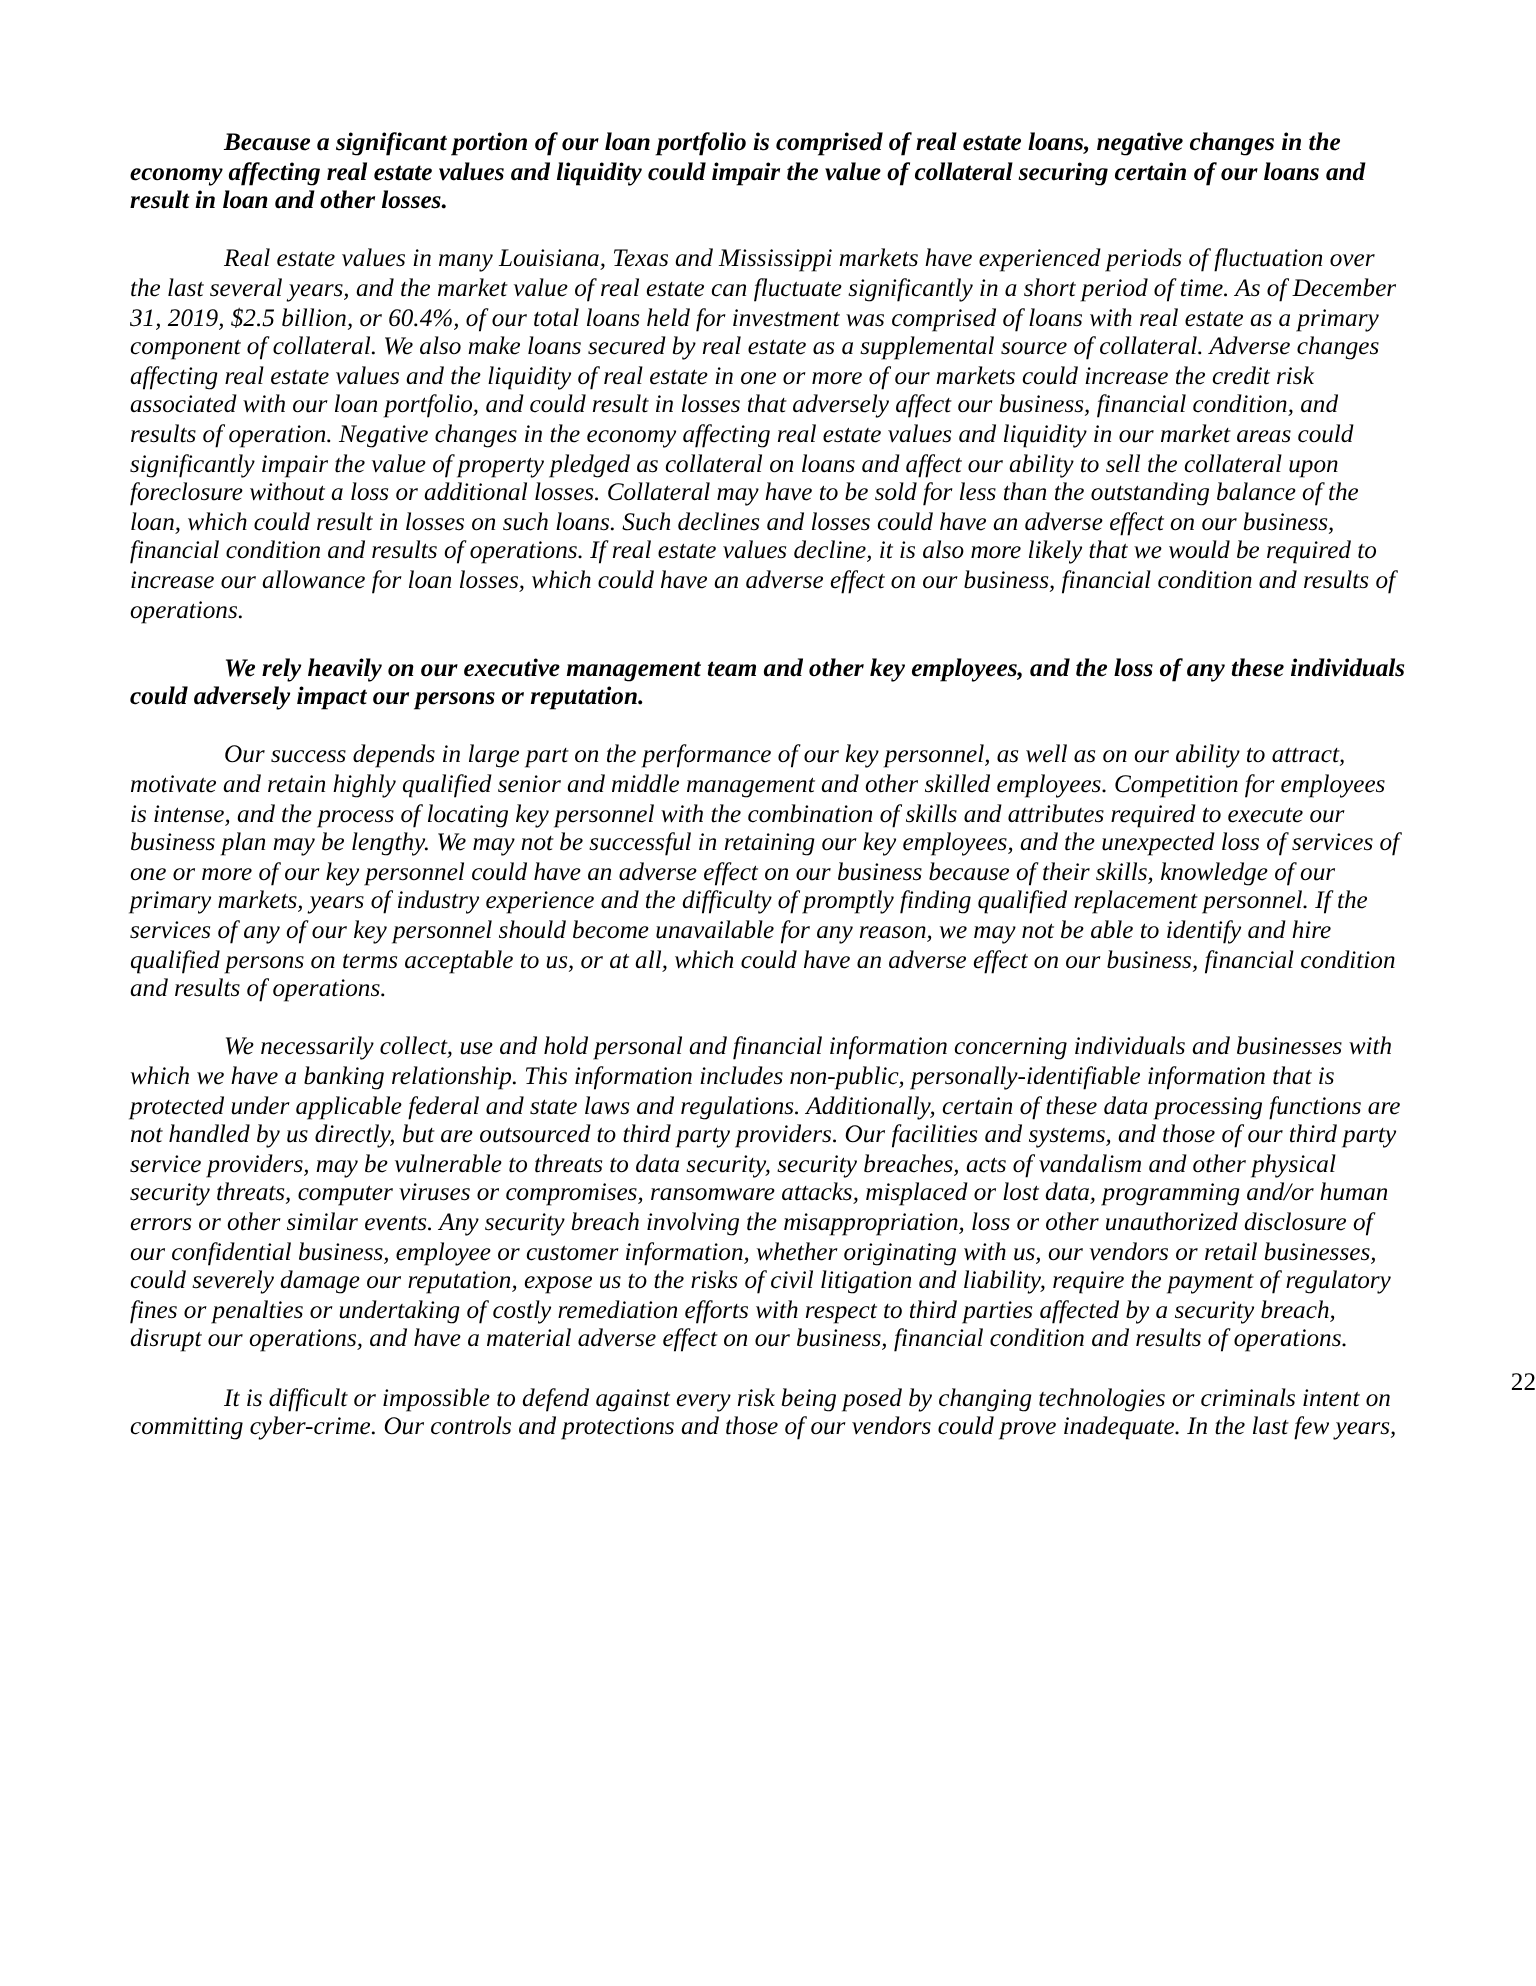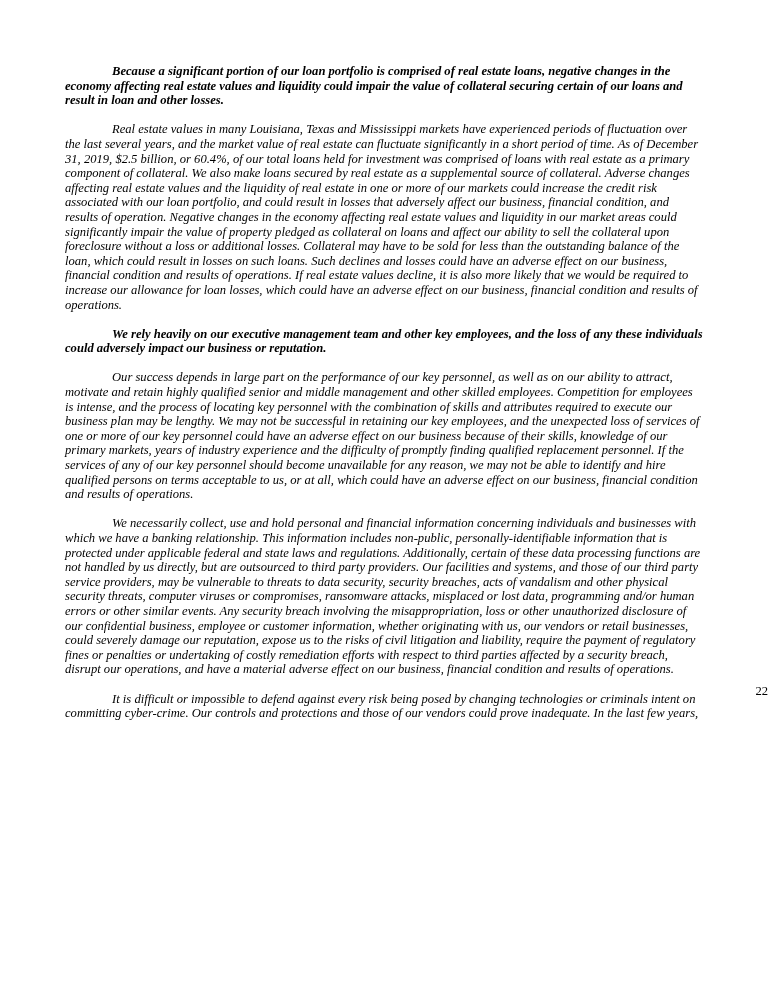--- a/index.html
+++ b/index.html
@@ -42,19 +42,19 @@
     text-align: right;
   }
 </style>
 </head>
 <body>
 
 <div class="page">
   <div class="content">
     <div class="block heading">Because a significant portion of our loan portfolio is comprised of real estate loans, negative changes in the economy affecting real estate values and liquidity could impair the value of collateral securing certain of our loans and result in loan and other losses.</div>
     <div class="block paragraph">Real estate values in many Louisiana, Texas and Mississippi markets have experienced periods of fluctuation over the last several years, and the market value of real estate can fluctuate significantly in a short period of time. As of December 31, 2019, $2.5 billion, or 60.4%, of our total loans held for investment was comprised of loans with real estate as a primary component of collateral. We also make loans secured by real estate as a supplemental source of collateral. Adverse changes affecting real estate values and the liquidity of real estate in one or more of our markets could increase the credit risk associated with our loan portfolio, and could result in losses that adversely affect our business, financial condition, and results of operation. Negative changes in the economy affecting real estate values and liquidity in our market areas could significantly impair the value of property pledged as collateral on loans and affect our ability to sell the collateral upon foreclosure without a loss or additional losses. Collateral may have to be sold for less than the outstanding balance of the loan, which could result in losses on such loans. Such declines and losses could have an adverse effect on our business, financial condition and results of operations. If real estate values decline, it is also more likely that we would be required to increase our allowance for loan losses, which could have an adverse effect on our business, financial condition and results of operations.</div>
-    <div class="block heading">We rely heavily on our executive management team and other key employees, and the loss of any these individuals could adversely impact our business or reputation.</div>
+    <div class="block heading">We rely heavily on our executive management team and other key employees, and the loss of any these individuals could adversely impact our persons or reputation.</div>
     <div class="block paragraph">Our success depends in large part on the performance of our key personnel, as well as on our ability to attract, motivate and retain highly qualified senior and middle management and other skilled employees. Competition for employees is intense, and the process of locating key personnel with the combination of skills and attributes required to execute our business plan may be lengthy. We may not be successful in retaining our key employees, and the unexpected loss of services of one or more of our key personnel could have an adverse effect on our business because of their skills, knowledge of our primary markets, years of industry experience and the difficulty of promptly finding qualified replacement personnel. If the services of any of our key personnel should become unavailable for any reason, we may not be able to identify and hire qualified persons on terms acceptable to us, or at all, which could have an adverse effect on our business, financial condition and results of operations.</div>
     <div class="block paragraph">We necessarily collect, use and hold personal and financial information concerning individuals and businesses with which we have a banking relationship. This information includes non-public, personally-identifiable information that is protected under applicable federal and state laws and regulations. Additionally, certain of these data processing functions are not handled by us directly, but are outsourced to third party providers. Our facilities and systems, and those of our third party service providers, may be vulnerable to threats to data security, security breaches, acts of vandalism and other physical security threats, computer viruses or compromises, ransomware attacks, misplaced or lost data, programming and/or human errors or other similar events. Any security breach involving the misappropriation, loss or other unauthorized disclosure of our confidential business, employee or customer information, whether originating with us, our vendors or retail businesses, could severely damage our reputation, expose us to the risks of civil litigation and liability, require the payment of regulatory fines or penalties or undertaking of costly remediation efforts with respect to third parties affected by a security breach, disrupt our operations, and have a material adverse effect on our business, financial condition and results of operations.</div>
     <div class="block paragraph">It is difficult or impossible to defend against every risk being posed by changing technologies or criminals intent on committing cyber-crime. Our controls and protections and those of our vendors could prove inadequate. In the last few years, there have been an increasing number of cyber incidents and cyber criminals continue to increase their sophistication, including several well-publicized cyber-attacks that targeted other U.S. companies, including financial services companies much larger than us. These cyber incidents have been initiated from a variety of sources, including terrorist organizations and hostile foreign governments. As technology advances, the ability to initiate transactions and access data has also become more widely distributed among mobile devices, personal computers, automated teller machines, remote deposit capture sites and similar access points, some of which are not controlled or secured by us. It is possible that we could have exposure to liability and suffer losses as a result of a security breach or cyber-attack that occurred through no fault of the Company. Further, the probability of a successful cyber-attack against us or one of our third party services providers cannot be predicted.</div>
   </div>
   <div class="page-footer">22</div>
 </div>
 
 </body></html>

